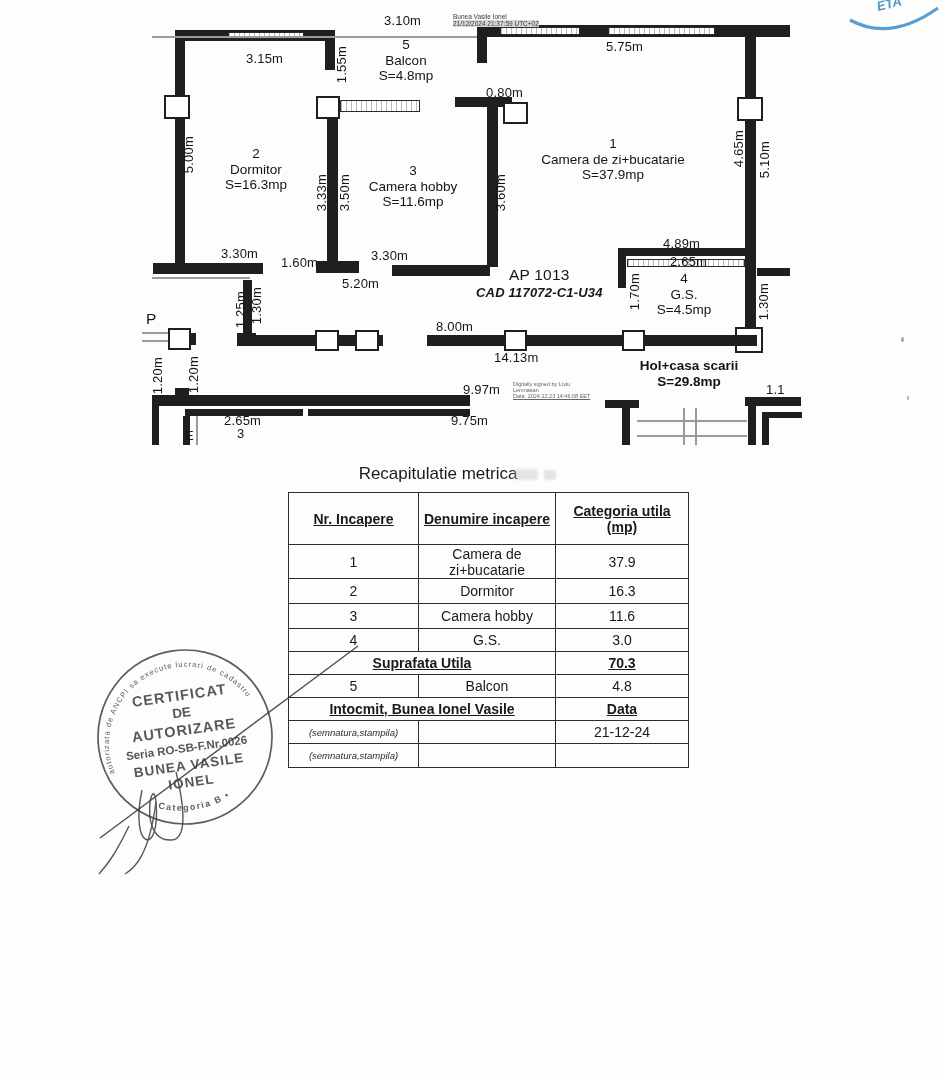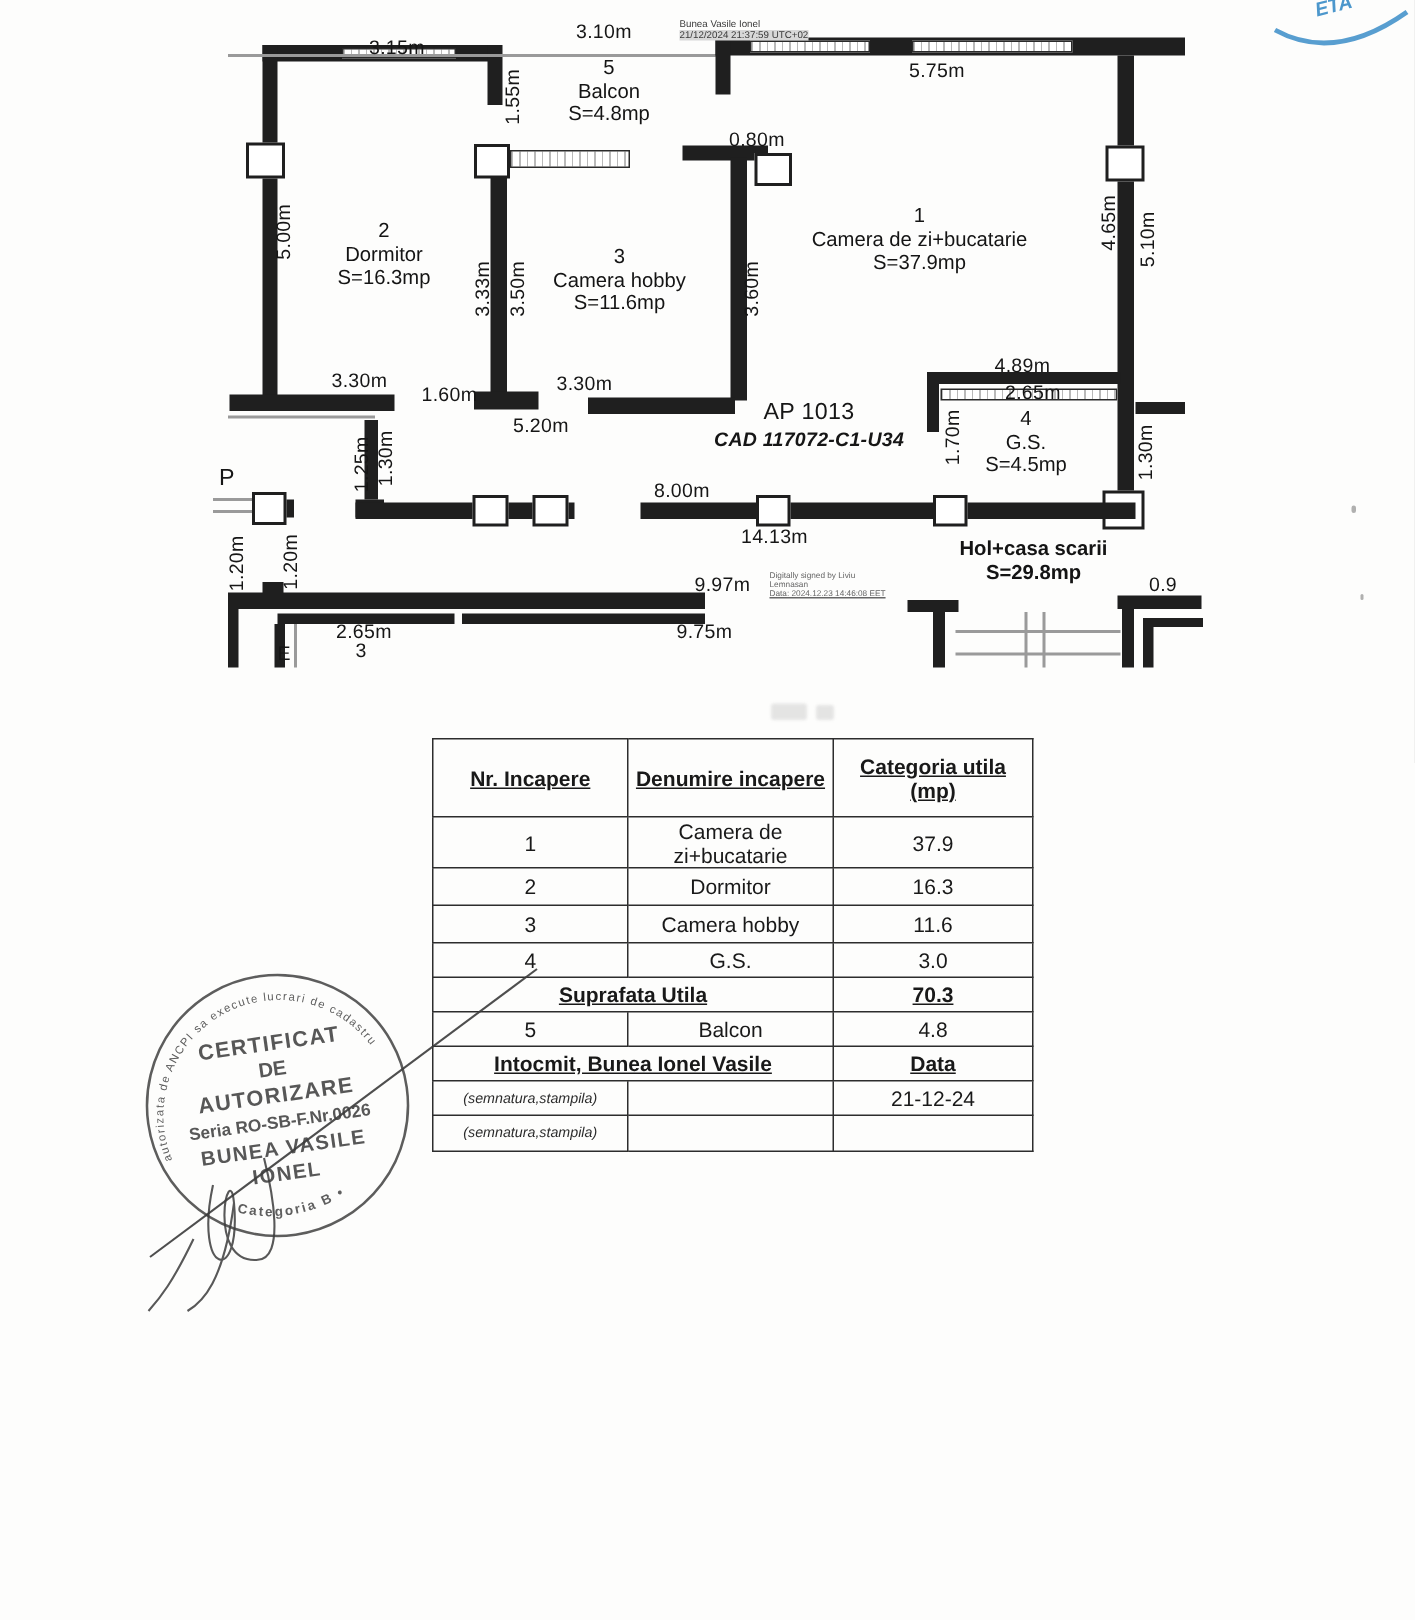--- a/index.html
+++ b/index.html
@@ -100,38 +100,38 @@
     <div style="background:#d8d8d8;">21/12/2024 21:37:59 UTC+02</div>
   </div>
 
   <div class="sigtiny gray" style="left:513px;top:381px;">
     <div>Digitally signed by Liviu</div>
     <div>Lemnasan</div>
     <div style="text-decoration:underline;">Data: 2024.12.23 14:46:08 EET</div>
   </div>
 
   <span class="dim" style="left:384px;top:13px;">3.10m</span>
-  <span class="dim" style="left:246px;top:24px;">3.15m</span>
+  <span class="dim" style="left:246px;top:51px;">3.15m</span>
   <span class="dim" style="left:606px;top:39px;text-align:right;">5.75m</span>
   <span class="dim" style="left:486px;top:85px;">0.80m</span>
   <span class="dim" style="left:663px;top:236px;">4.89m</span>
   <span class="dim" style="left:670px;top:254px;">2.65m</span>
   <span class="dim" style="left:221px;top:246px;">3.30m</span>
   <span class="dim" style="left:281px;top:255px;">1.60m</span>
   <span class="dim" style="left:371px;top:248px;">3.30m</span>
   <span class="dim" style="left:342px;top:276px;">5.20m</span>
   <span class="dim" style="left:436px;top:319px;">8.00m</span>
   <span class="dim" style="left:494px;top:350px;">14.13m</span>
   <span class="dim" style="left:463px;top:382px;">9.97m</span>
   <span class="dim" style="left:451px;top:413px;">9.75m</span>
   <span class="dim" style="left:224px;top:413px;">2.65m</span>
   <span class="dim" style="left:237px;top:426px;">3</span>
   <span class="dim" style="left:185px;top:428px;">E</span>
   <span class="dim big" style="left:146px;top:310px;">P</span>
-  <span class="dim" style="left:766px;top:382px;">0.9</span>
+  <span class="dim" style="left:766px;top:382px;">1.1</span>
   <span class="dim big" style="left:509px;top:266px;">AP 1013</span>
   <span class="dim cad" style="left:476px;top:285px;">CAD 117072-C1-U34</span>
 
   <span class="dim v" style="left:334px;top:46px;">1.55m</span>
   <span class="dim v" style="left:181px;top:136px;">5.00m</span>
   <span class="dim v" style="left:314px;top:174px;">3.33m</span>
   <span class="dim v" style="left:337px;top:174px;">3.50m</span>
   <span class="dim v" style="left:493px;top:174px;">3.60m</span>
   <span class="dim v" style="left:731px;top:130px;">4.65m</span>
   <span class="dim v" style="left:757px;top:141px;">5.10m</span>
@@ -173,20 +173,21 @@
   </div>
 
   <svg class="overlay" style="left:848px;top:0;" width="95" height="52" viewBox="0 0 95 52">
     <text x="30" y="11" transform="rotate(-14 30 11)" font-family="Liberation Sans, sans-serif" font-size="13" font-style="italic" font-weight="bold" fill="#2e86c4" opacity="0.85">ETA</text>
     <path d="M2,20 Q42,42 90,8" stroke="#2e86c4" stroke-width="3.2" fill="none" opacity="0.8"></path>
   </svg>
 
   <div class="speck" style="left:901px;top:337px;width:3px;height:5px;"></div>
   <div class="speck" style="left:907px;top:396px;width:2px;height:4px;"></div>
 
+  <div id="title">Recapitulatie metrica</div>
   <div class="smudge" style="left:514px;top:469px;width:24px;height:11px;"></div>
   <div class="smudge" style="left:544px;top:470px;width:12px;height:10px;"></div>
 
   <table id="metrica">
     <colgroup>
         <col style="width:130px">
         <col style="width:137px">
         <col style="width:133px">
       </colgroup>
     <tbody>

